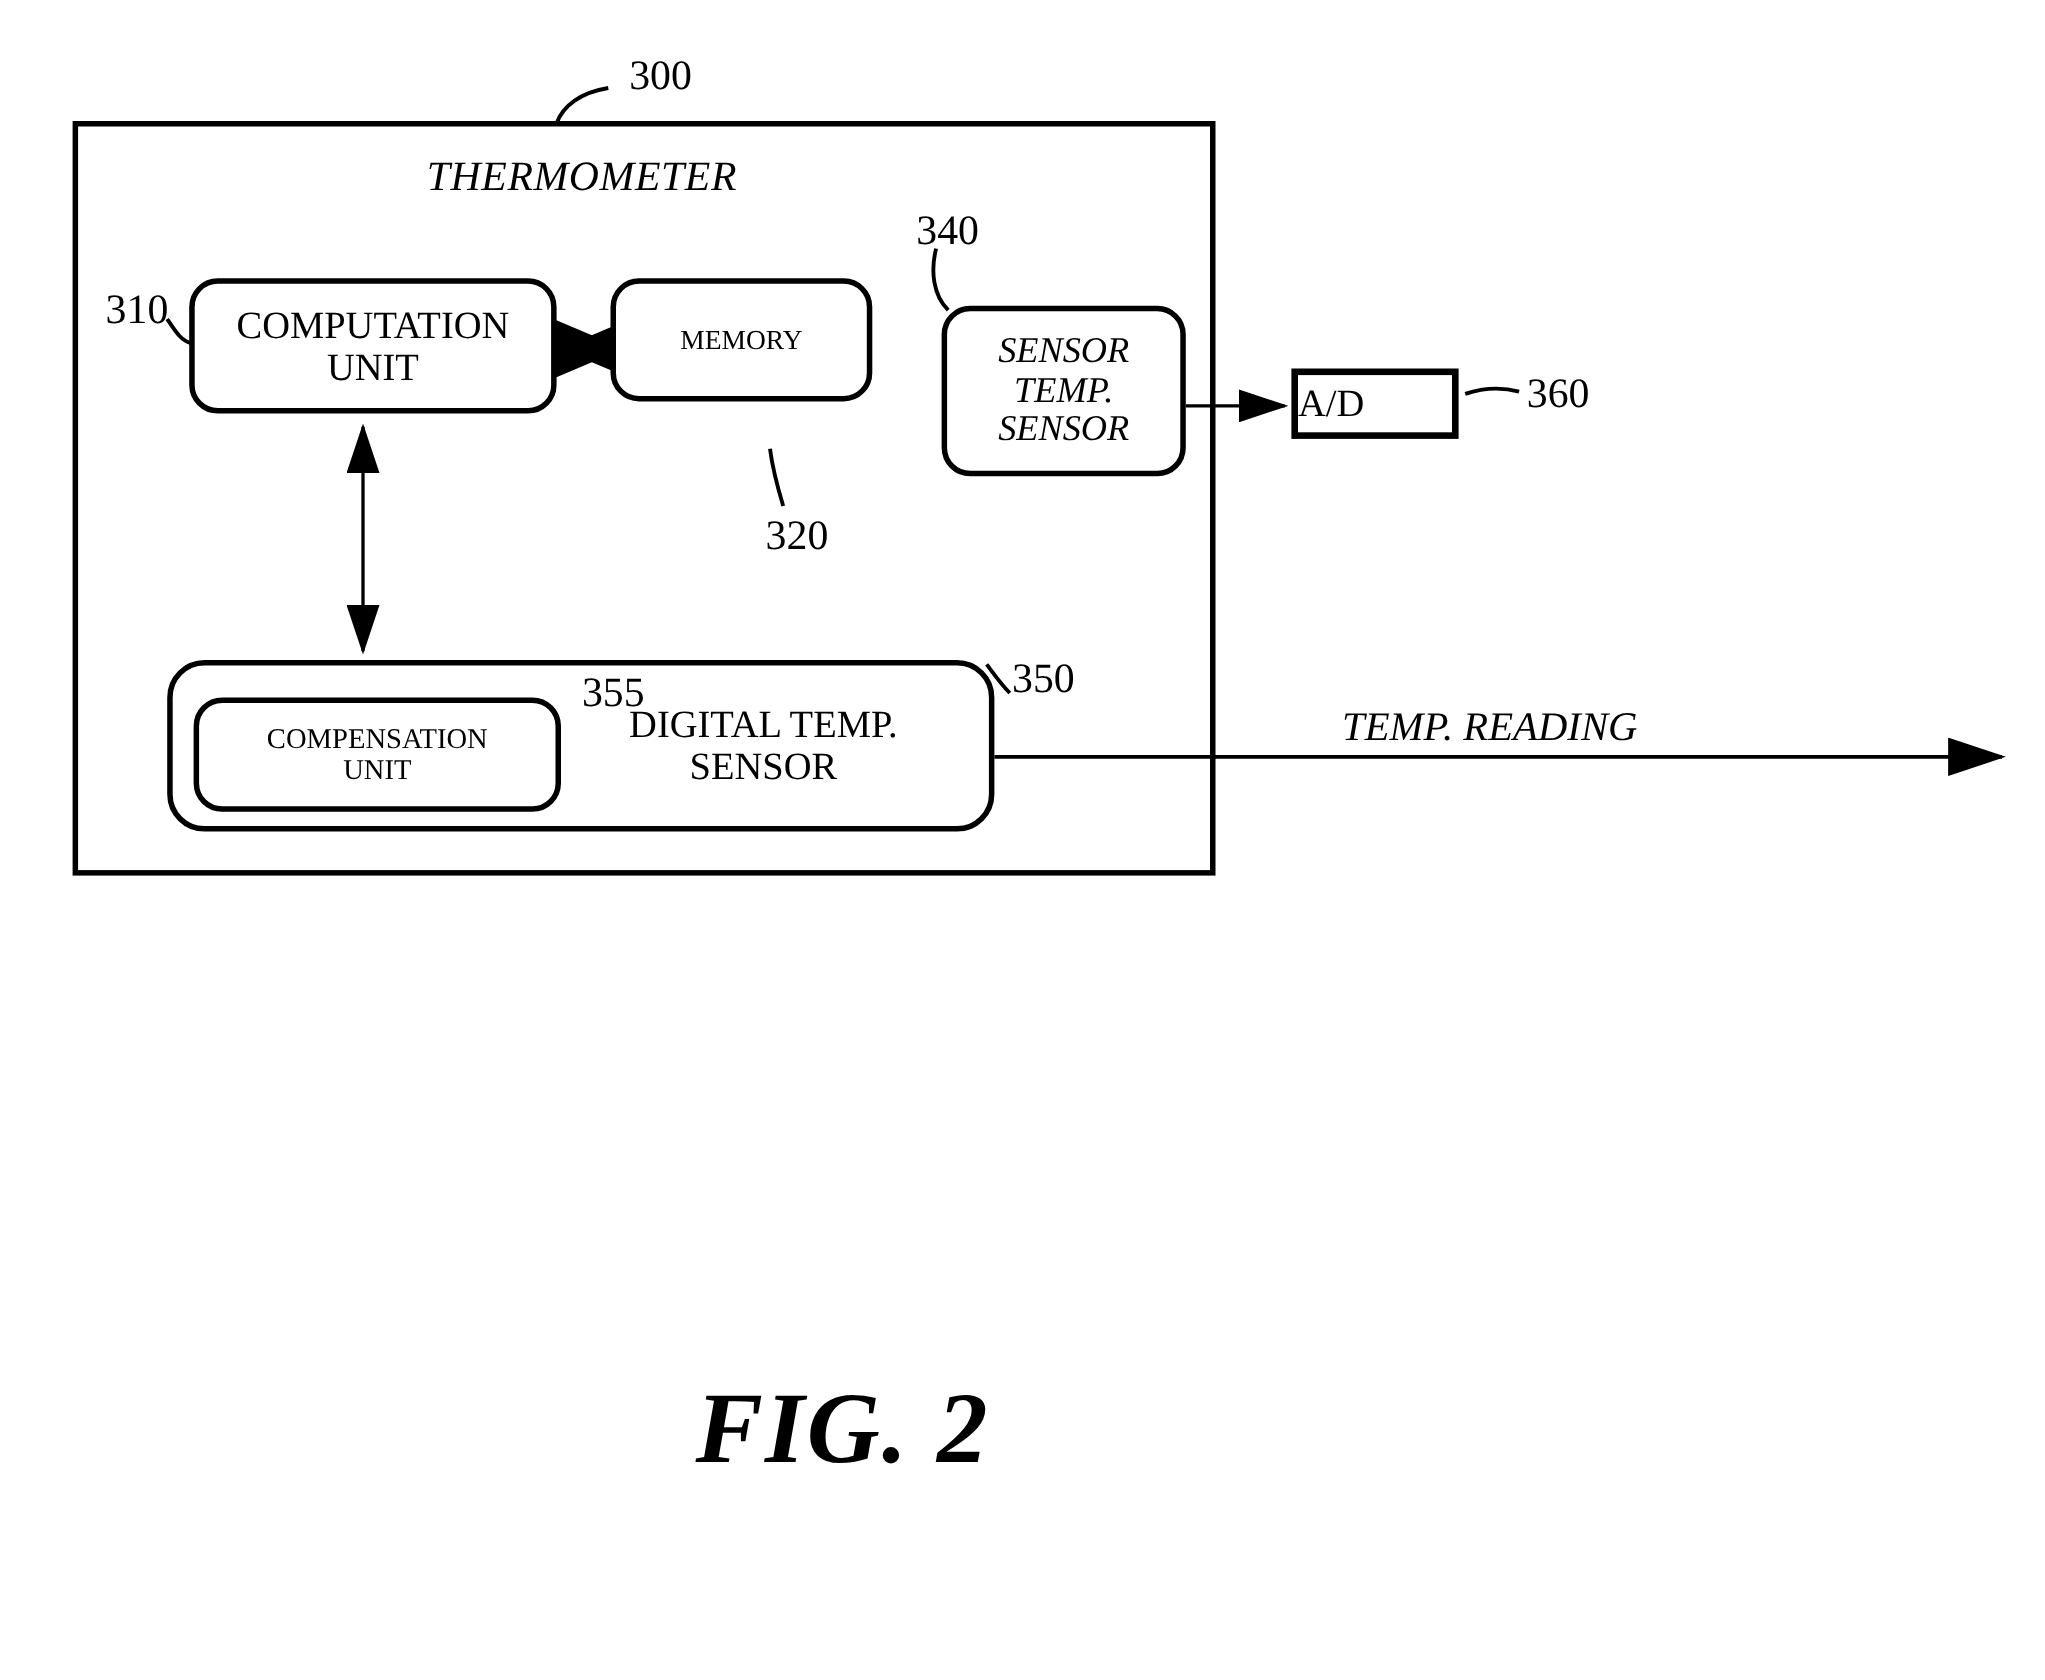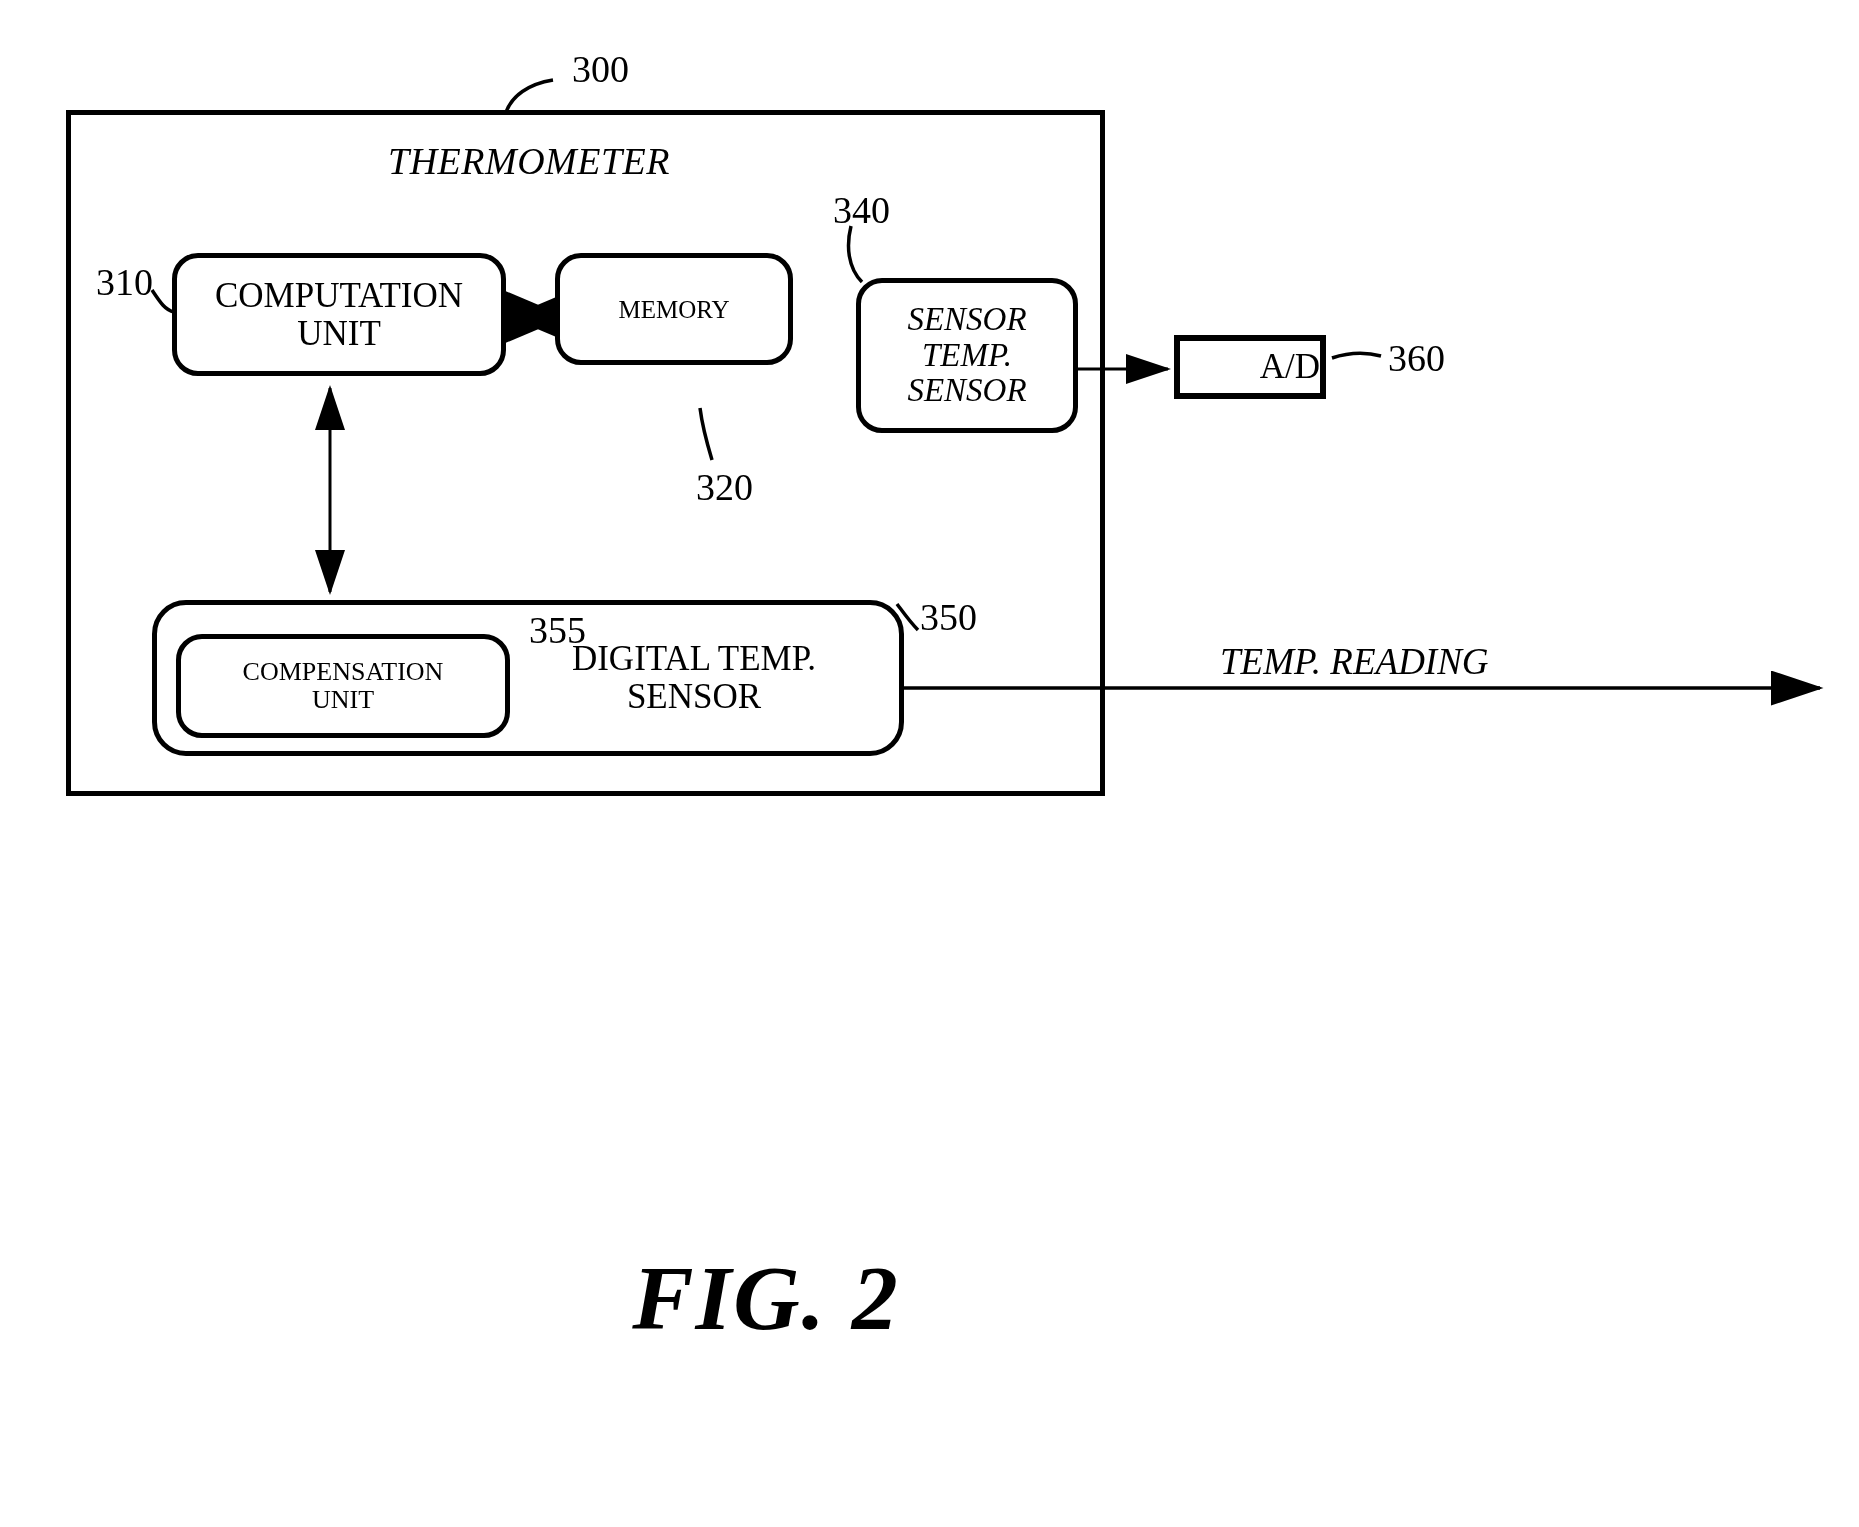--- a/index.html
+++ b/index.html
@@ -42,21 +42,21 @@
     justify-content: center;
     text-align: center;
     line-height: 1.08;
   }
   .sqbox {
     box-sizing: border-box;
     border: 6px solid #000;
     background: #ffffff;
     display: flex;
     align-items: center;
-    justify-content: flex-end;
+    justify-content: flex-start;
     text-align: center;
   }
 
   
   .box-computation {
     left: 172px; top: 253px; width: 334px; height: 123px;
     font-size: 35px;
   }
   .box-memory {
     left: 555px; top: 253px; width: 238px; height: 112px;

